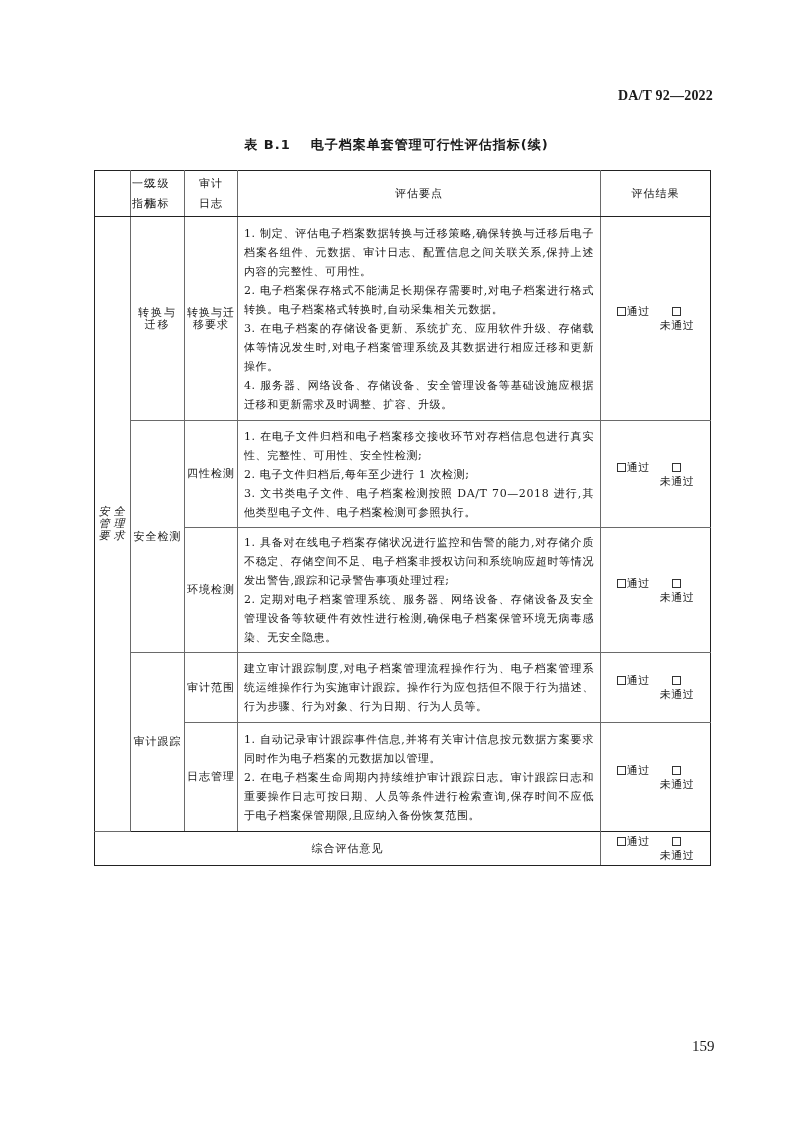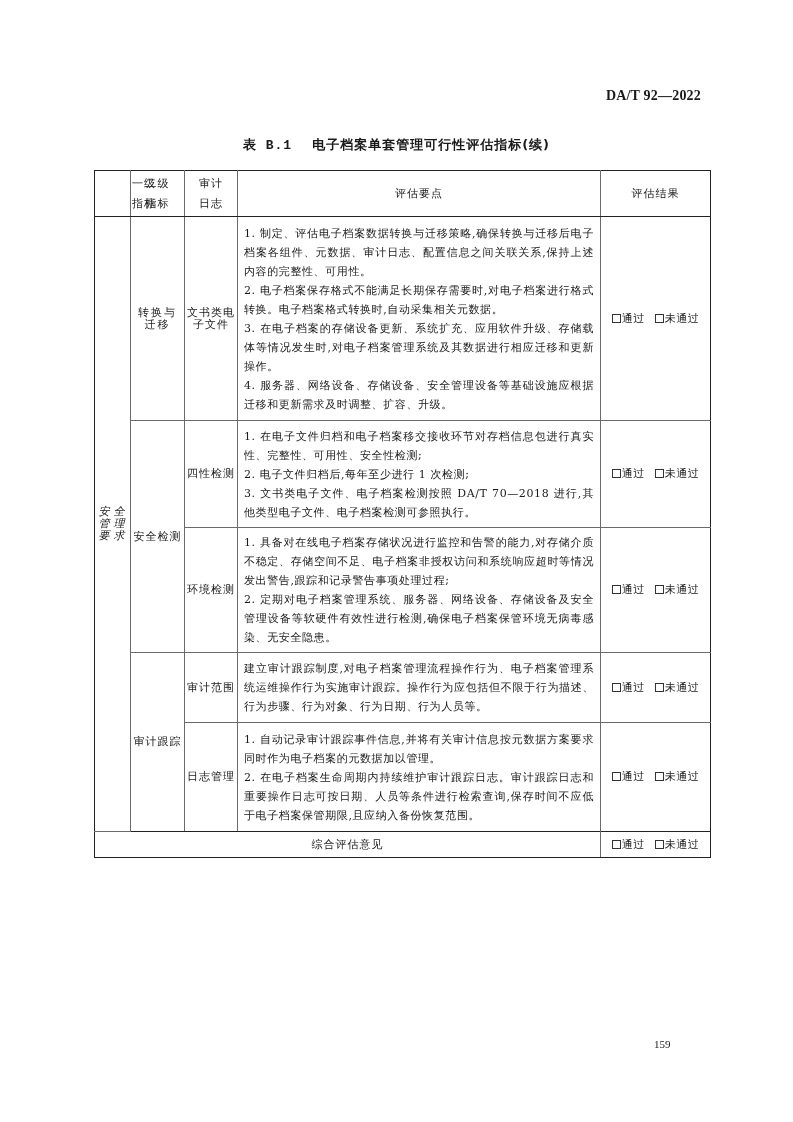--- a/index.html
+++ b/index.html
@@ -10,41 +10,40 @@
     body {
       width: 793px;
       height: 1122px;
       position: relative;
       font-family: "DejaVu Serif", "Liberation Serif", serif;
       color: #1a1a1a;
       overflow: hidden;
     }
     .doc-code {
       position: absolute;
-      right: 92px;
+      right: 80px;
       top: 88px;
       font-family: "Liberation Serif", "DejaVu Serif", serif;
       font-size: 14px;
       font-weight: bold;
       letter-spacing: 0.2px;
     }
     .table-title {
       position: absolute;
       left: 0;
       width: 793px;
       top: 136px;
       text-align: center;
       font-family: "DejaVu Sans", "Liberation Sans", sans-serif;
       font-size: 13px;
       font-weight: bold;
       letter-spacing: 1px;
     }
     .table-title .num {
       margin-right: 20px;
-      font-family: Liberation Mono, monospace;
     }
     table.assess {
       position: absolute;
       left: 94px;
       top: 170px;
       width: 616px;
       border-collapse: collapse;
       table-layout: fixed;
       font-size: 11px;
       line-height: 19px;
@@ -94,40 +93,40 @@
       text-align: center;
       white-space: nowrap;
       letter-spacing: 0.5px;
     }
     .opt {
       display: inline-flex;
       align-items: center;
       cursor: pointer;
       text-align: right;
     }
-    .opt + .opt { margin-left: 10px; }
+    .opt + .opt { margin-left: 10px; flex-direction: column; }
     .box {
       display: inline-block;
       width: 9px;
       height: 9px;
       border: 1px solid #333;
       margin-right: 1px;
       box-sizing: border-box;
     }
     td.summary-label {
       text-align: center;
       height: 24px;
       letter-spacing: 1px;
     }
     .page-number {
       position: absolute;
-      left: 654px;
+      left: 692px;
       top: 1038px;
       font-family: "Liberation Serif", "DejaVu Serif", serif;
-      font-size: 11px;
+      font-size: 15px;
     }
   </style>
 </head>
 <body>
 
 <div class="doc-code">DA/T 92—2022</div>
 
 <div class="table-title">
   <span class="num">表 B.1</span><span>电子档案单套管理可行性评估指标(续)</span>
 </div>
@@ -150,21 +149,21 @@
   </tr>
 
   <tr style="height:204px;">
     <td class="label lvl1 outer-l" rowspan="6">
       <span style="display:inline-block;width:30px;">安全管理要求</span>
     </td>
     <td class="label">
       <span style="display:inline-block;width:40px;">转换与迁移</span>
     </td>
     <td class="label" style="letter-spacing:1px;">
-      <span style="display:inline-block;width:50px;">文书类电子文件</span>
+      <span style="display:inline-block;width:50px;">转换与迁移要求</span>
     </td>
     <td class="points">
       <p>1. 制定、评估电子档案数据转换与迁移策略,确保转换与迁移后电子档案各组件、元数据、审计日志、配置信息之间关联关系,保持上述内容的完整性、可用性。</p>
       <p>2. 电子档案保存格式不能满足长期保存需要时,对电子档案进行格式转换。电子档案格式转换时,自动采集相关元数据。</p>
       <p>3. 在电子档案的存储设备更新、系统扩充、应用软件升级、存储载体等情况发生时,对电子档案管理系统及其数据进行相应迁移和更新操作。</p>
       <p>4. 服务器、网络设备、存储设备、安全管理设备等基础设施应根据迁移和更新需求及时调整、扩容、升级。</p>
     </td>
     <td class="result outer-r">
       <label class="opt">
             <span class="box"></span>

